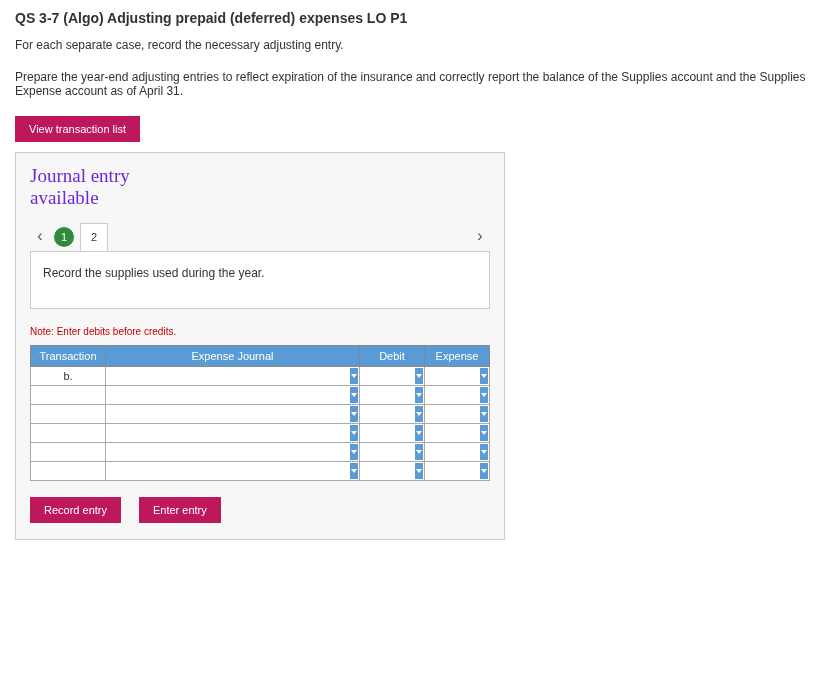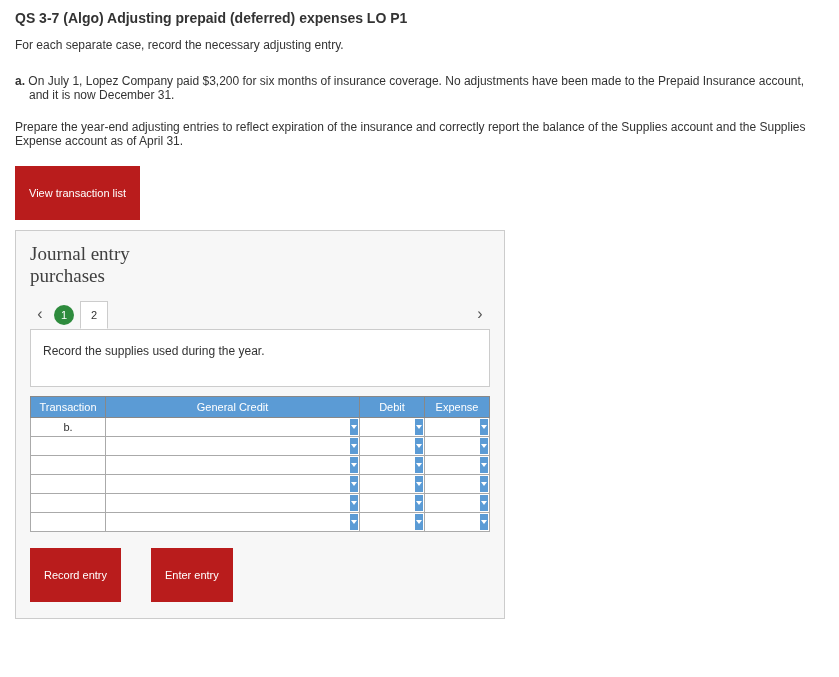--- a/index.html
+++ b/index.html
@@ -9,59 +9,59 @@
     margin: 0;
     padding: 10px 15px;
     background: #fff;
   }
   .title {
     font-weight: bold;
     font-size: 14px;
     margin-bottom: 12px;
   }
   .intro {
-    margin-bottom: 22px;
+    margin-bottom: 16px;
   }
   .case-list {
     margin: 0 0 18px 0;
     padding: 0;
   }
   .case-item {
     margin-bottom: 6px;
     padding-left: 14px;
     text-indent: -14px;
   }
   .case-item .marker {
     font-weight: bold;
   }
   .prepare {
     margin-bottom: 18px;
   }
   .btn {
     display: inline-block;
-    background: #b91c1c;
+    background: #be185d;
     color: #fff;
-    padding: 21px 14px;
+    padding: 7px 14px;
     font-size: 11px;
     border: none;
     cursor: pointer;
   }
 
   .worksheet-panel {
     border: 1px solid #ccc;
     background: #f7f7f7;
     width: 490px;
     padding: 12px 14px 16px 14px;
     box-sizing: border-box;
     margin-top: 10px;
   }
   .ws-title {
     font-family: Georgia, 'Times New Roman', serif;
     font-size: 19px;
-    color: #404040;
+    color: #6d28d9;
     line-height: 1.15;
     margin-bottom: 12px;
   }
   .tab-row {
     display: flex;
     align-items: center;
     border-bottom: 1px solid #ccc;
     position: relative;
     height: 30px;
   }
@@ -99,21 +99,21 @@
     border-bottom: 1px solid #fff;
     color: #333;
     margin-left: 2px;
   }
   .instruction-box {
     border: 1px solid #ccc;
     border-top: none;
     background: #fff;
     padding: 14px 12px 28px 12px;
     font-size: 12px;
-    margin-bottom: 9px;
+    margin-bottom: 17px;
   }
   .note {
     color: #c00000;
     font-size: 10px;
     margin-bottom: 8px;
   }
 
   table.journal {
     border-collapse: collapse;
     width: 100%;
@@ -154,68 +154,65 @@
     left: 1px;
     top: 50%;
     margin-top: -2px;
     border-left: 3px solid transparent;
     border-right: 3px solid transparent;
     border-top: 4px solid #fff;
   }
 
   .action-row {
     display: flex;
-    gap: 30px;
+    gap: 18px;
     margin-top: 16px;
     align-items: center;
   }
   .action-row .spacer { flex: 1; }
 </style>
 </head>
 <body>
 
 
 
 <div class="title">QS 3-7 (Algo) Adjusting prepaid (deferred) expenses LO P1</div>
 
 <div class="intro">For each separate case, record the necessary adjusting entry.</div>
 
 <div class="case-list">
-  <div class="case-item">
-    <span class="marker">a.</span>
-    <span>On July 1, Lopez Company paid $3,200 for six months of insurance coverage. No adjustments have been made to the Prepaid Insurance account, and it is now December 31.</span>
-  </div>
 </div>
 
 <div class="prepare">Prepare the year-end adjusting entries to reflect expiration of the insurance and correctly report the balance of the Supplies account and the Supplies Expense account as of April 31.</div>
 
 <button class="btn">View transaction list</button>
 
 <div class="worksheet-panel">
 
   <div class="ws-title">
     <span>Journal entry</span><br>
-    <span>purchases</span>
+    <span>available</span>
   </div>
 
   <div class="tab-row">
     <span class="chev">‹</span>
     <span class="tab active">1</span>
     <span class="tab inactive">2</span>
     <span class="chev right">›</span>
   </div>
 
   <div class="instruction-box">Record the supplies used during the year.</div>
 
+  <div class="note">Note: Enter debits before credits.</div>
 
   <table class="journal">
     <thead>
       <tr>
         <th class="trans">Transaction</th>
-        <th>General Credit</th>
+        <th>Expense Journal</th>
         <th class="debit">Debit</th>
         <th class="credit">Expense</th>
       </tr>
     </thead>
     <tbody>
       <tr>
         <td class="trans">b.</td>
         <td><span></span><span class="dd-arrow"></span></td>
         <td><span></span><span class="dd-arrow"></span></td>
         <td><span></span><span class="dd-arrow"></span></td>

